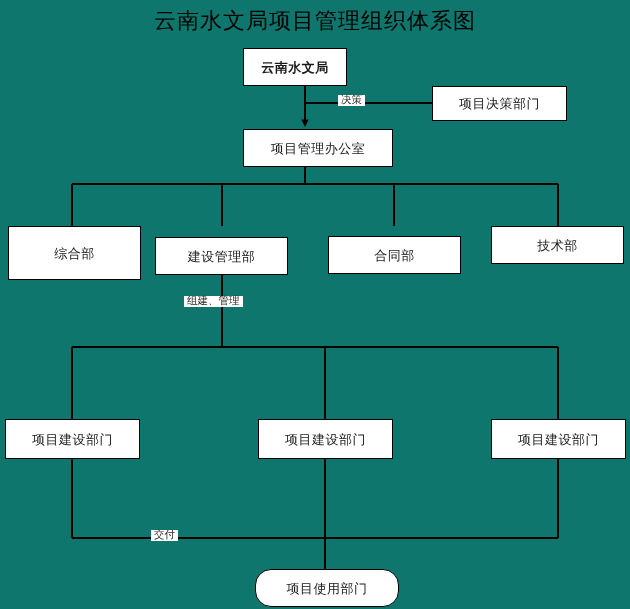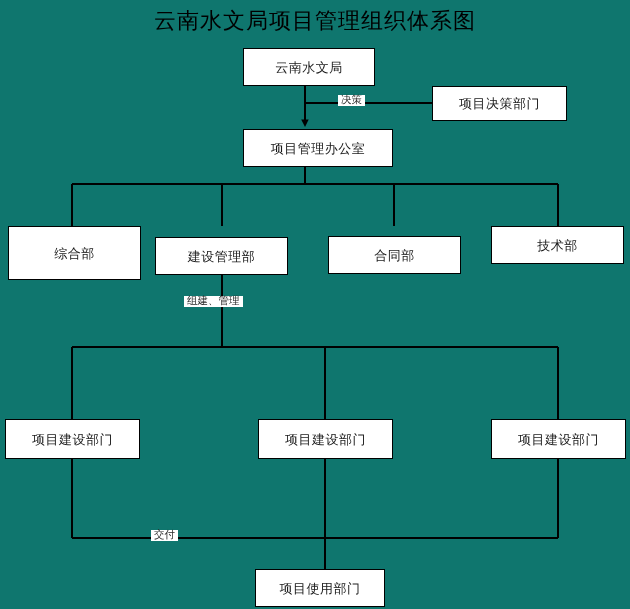--- a/index.html
+++ b/index.html
@@ -99,41 +99,41 @@
 
       <path d="M72,459 L72,538"></path>
       <path d="M325,459 L325,538"></path>
       <path d="M558,459 L558,538"></path>
       <path d="M72,538 L558,538"></path>
 
       <path d="M325,538 L325,569"></path>
     </g>
   </svg>
 
-  <div class="node-box" style="left:243px; top:48px; width:132px; height:38px;">云南水文局</div>
+  <div class="node-box" style="left:243px; top:48px; width:104px; height:38px;font-weight:bold;">云南水文局</div>
 
   <div class="node-box" style="left:432px; top:86px; width:135px; height:35px;">项目决策部门</div>
 
   <div class="node-box" style="left:243px; top:129px; width:150px; height:38px;">项目管理办公室</div>
 
   <div class="node-box" style="left:8px; top:226px; width:133px; height:54px;">综合部</div>
 
   <div class="node-box" style="left:155px; top:237px; width:133px; height:38px;">建设管理部</div>
 
   <div class="node-box" style="left:328px; top:236px; width:133px; height:38px;">合同部</div>
 
   <div class="node-box" style="left:491px; top:226px; width:133px; height:38px;">技术部</div>
 
   <div class="node-box" style="left:5px; top:419px; width:135px; height:40px;">项目建设部门</div>
 
   <div class="node-box" style="left:258px; top:419px; width:135px; height:40px;">项目建设部门</div>
 
   <div class="node-box" style="left:491px; top:419px; width:135px; height:40px;">项目建设部门</div>
 
-  <div class="node-box" style="left:255px; top:569px; width:130px; height:38px;">项目使用部门</div>
+  <div class="node-box" style="left:255px; top:569px; width:144px; height:38px;border-radius:16px;">项目使用部门</div>
 
   <div class="edge-label" style="left:338px; top:95px;">决策</div>
 
   <div class="edge-label" style="left:184px; top:296px;">组建、管理</div>
 
   <div class="edge-label" style="left:151px; top:530px;">交付</div>
 
 </div>
 
 </body></html>

